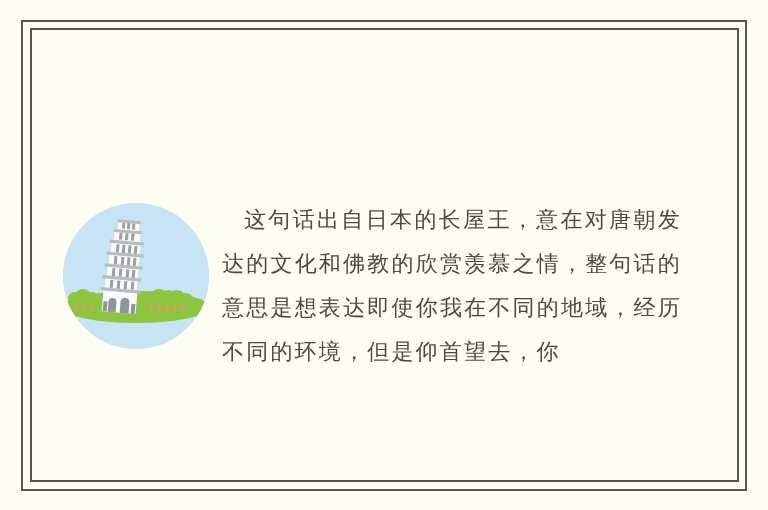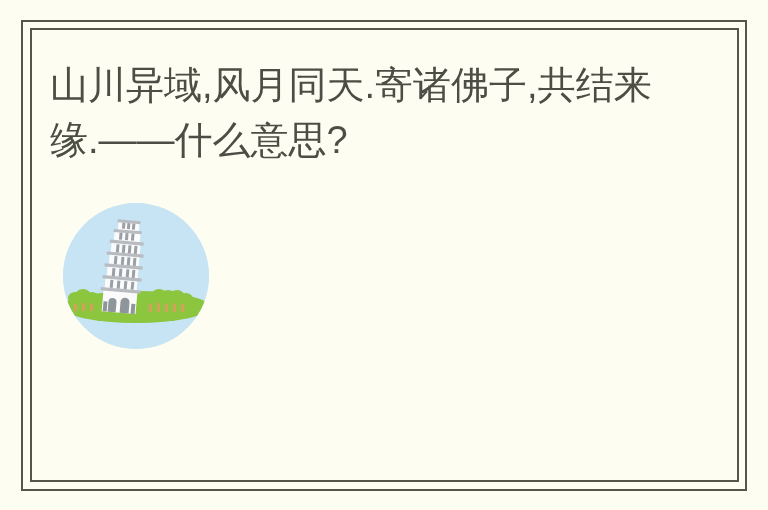--- a/index.html
+++ b/index.html
@@ -116,21 +116,20 @@
 </head>
 <body>
 
 <div id="page">
 
   <div class="frame-outer"></div>
   <div class="frame-inner"></div>
 
   <div class="content">
 
-    <h1 class="question-title">山川异域,风月同天.寄诸佛子,共结来缘.——什么意思?</h1>
 
     <div class="answer-block">
 
       <div class="illustration">
         <svg viewBox="0 0 146 146" xmlns="http://www.w3.org/2000/svg" aria-hidden="true">
 
           <circle cx="73" cy="73" r="73" fill="#c7e4f4"></circle>
 
           <path d="M0 104 A73 73 0 0 0 146 104 L146 146 L0 146 Z" fill="#8cc63e"></path>
           <ellipse cx="73" cy="104" rx="74" ry="16" fill="#8cc63e"></ellipse>
@@ -211,16 +210,17 @@
               <rect x="62" y="30" width="3" height="7"></rect>
 
               <rect x="52" y="20" width="3" height="6"></rect>
               <rect x="57" y="20" width="3" height="6"></rect>
               <rect x="62" y="20" width="3" height="6"></rect>
             </g>
           </g>
         </svg>
       </div>
 
+      <p class="answer-text"> 这句话出自日本的长屋王，意在对唐朝发达的文化和佛教的欣赏羡慕之情，整句话的意思是想表达即使你我在不同的地域，经历不同的环境，但是仰首望去，你</p>
 
     </div>
   </div>
 </div>
 
 </body></html>

